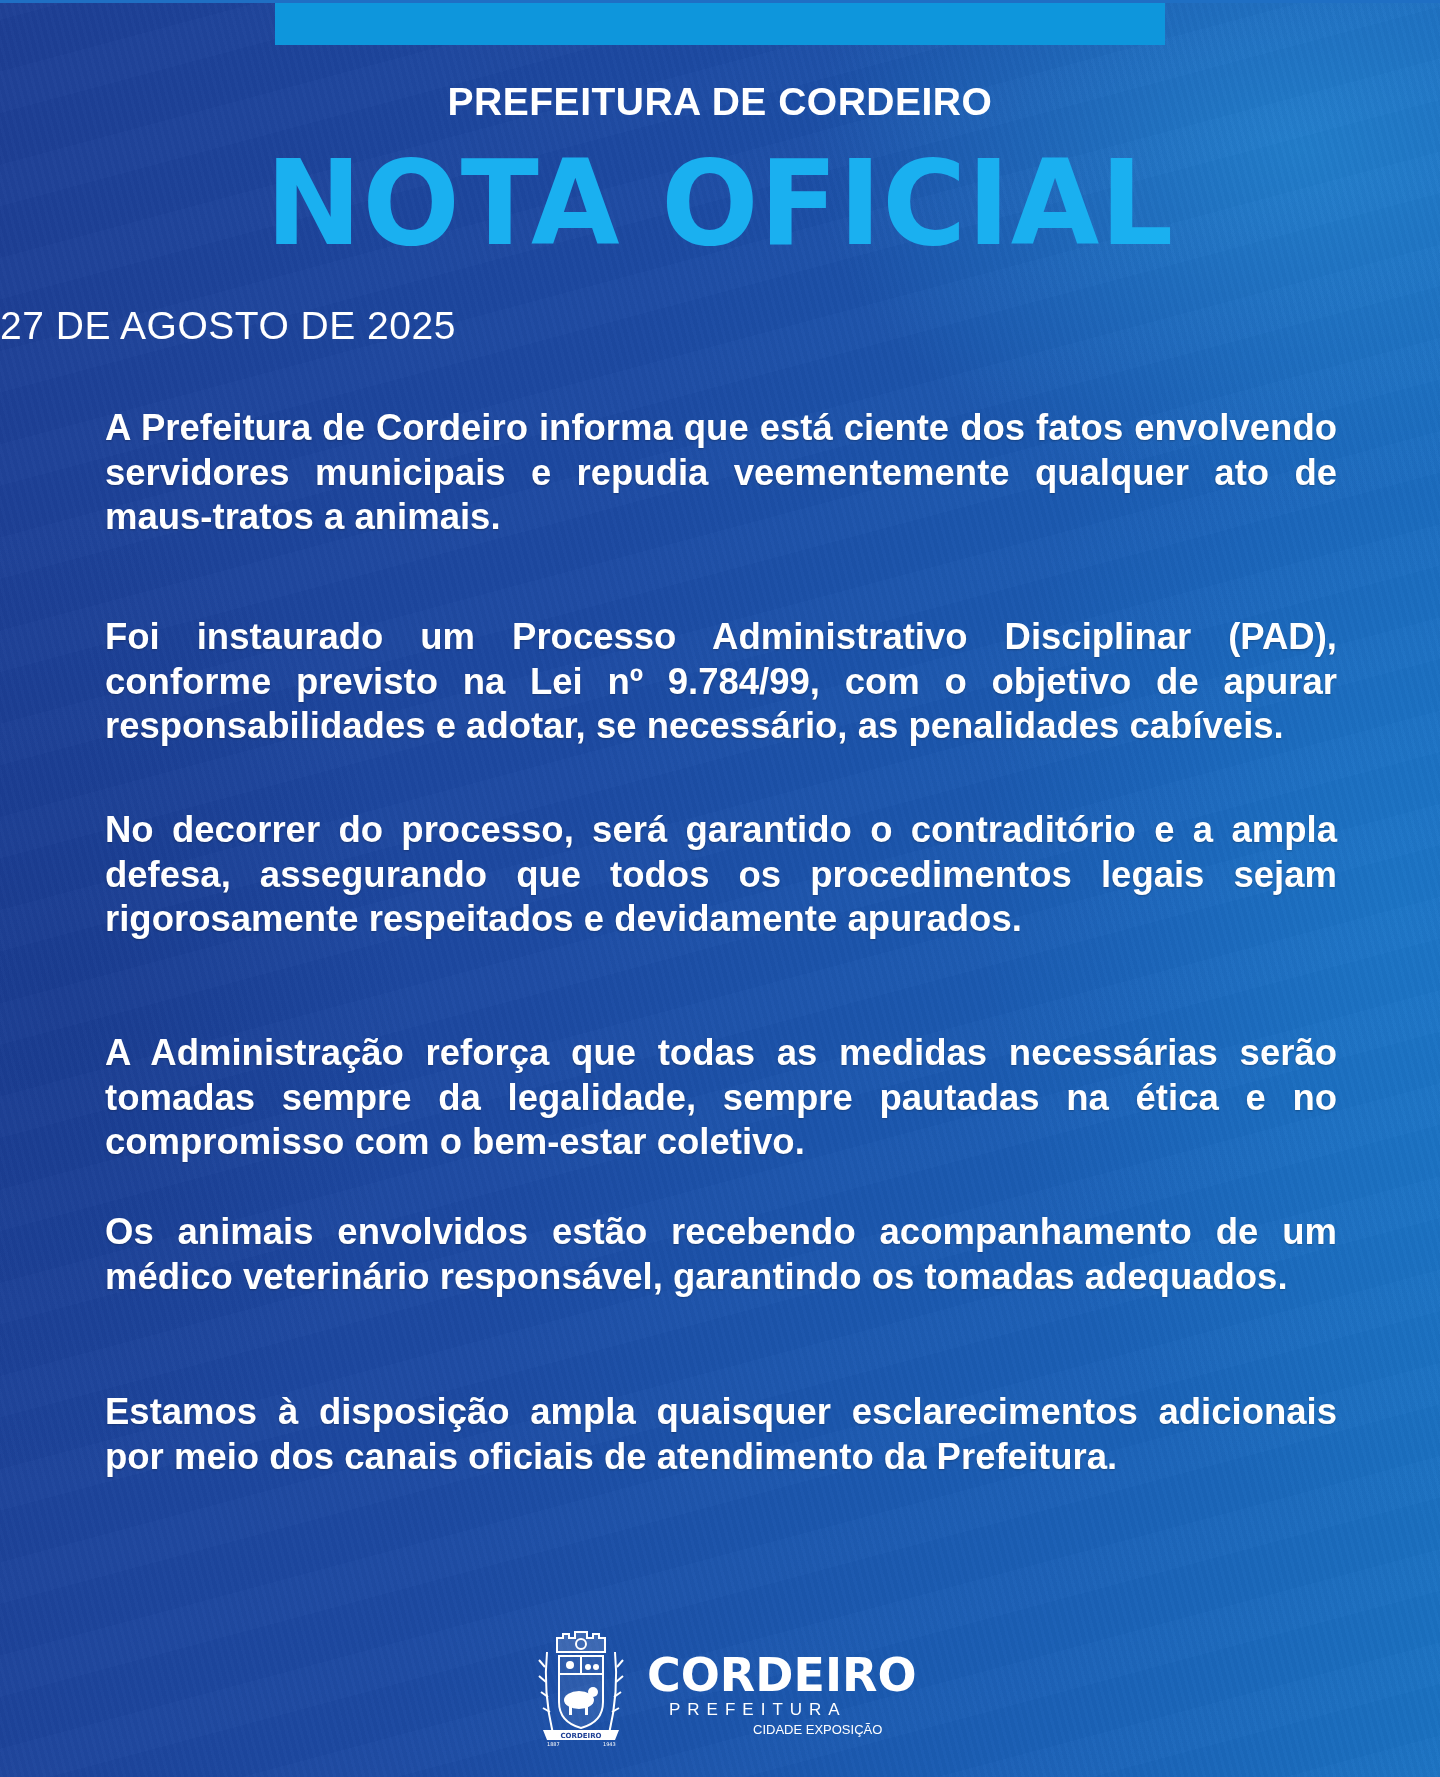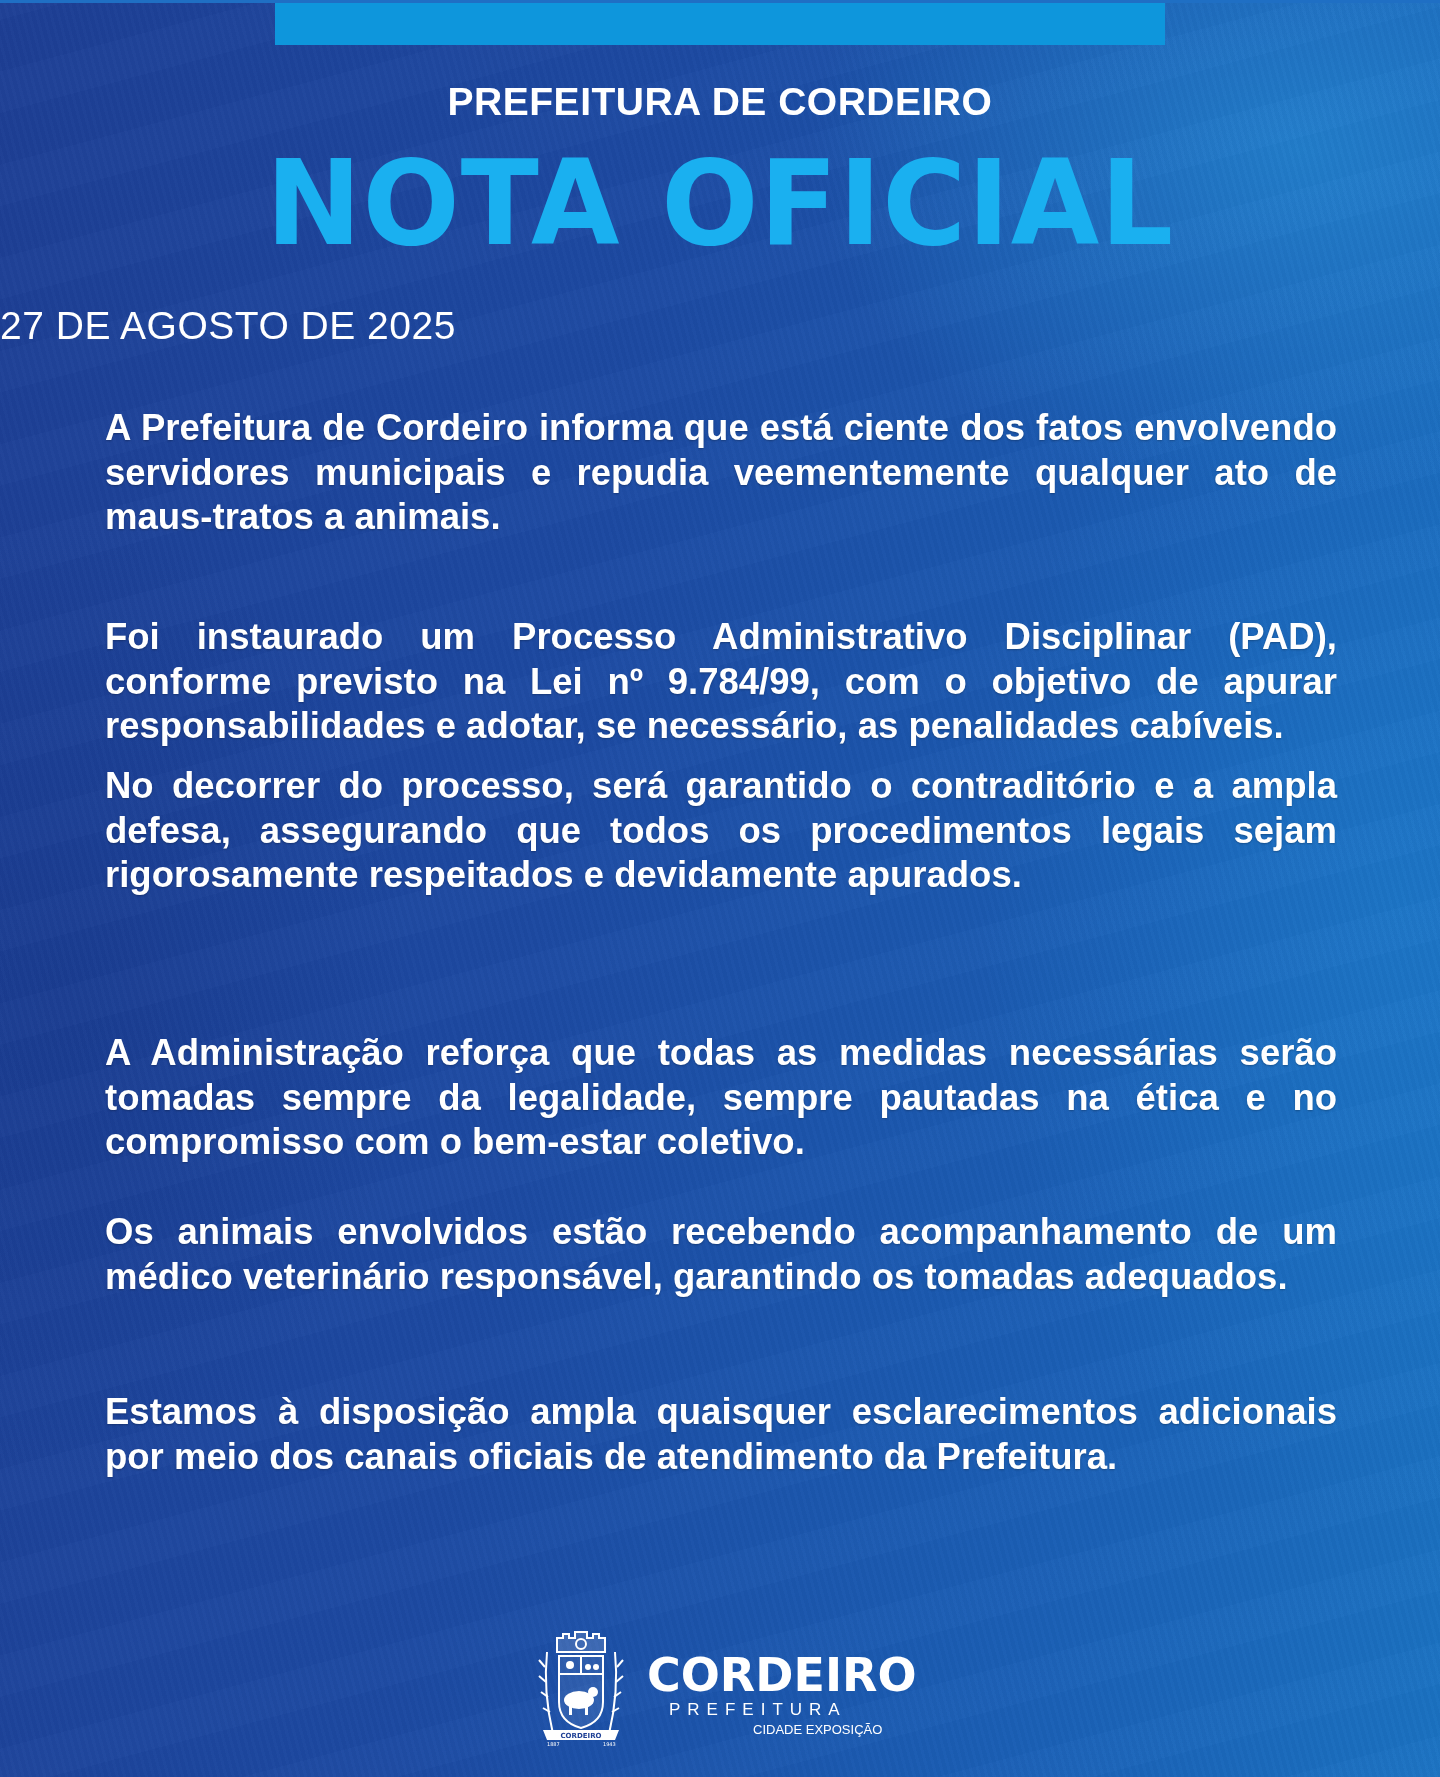--- a/index.html
+++ b/index.html
@@ -55,21 +55,21 @@
   .body-text {
     position: absolute; left: 105px; width: 1232px;
     font-family: Liberation Sans, sans-serif;
     font-weight: 700; font-size: 36.5px; line-height: 44.5px;
     text-align: justify; text-align-last: left;
     color: #ffffff;
     text-shadow: 0 1px 2px rgba(0,0,0,0.25);
   }
   .p1 { top: 406px; }
   .p2 { top: 585px; margin-top: 30px; }
-  .p3 { top: 764px; }
+  .p3 { top: 808px; }
   .p4 { top: 1031px; }
   .p5 { top: 1210px; }
   .p6 { top: 1390px; }
 
   .logo {
     position: absolute; left: 535px; top: 1622px; width: 380px; height: 130px;
   }
   .crest {
     position: absolute; left: 0; top: 0; width: 92px; height: 125px;
   }

